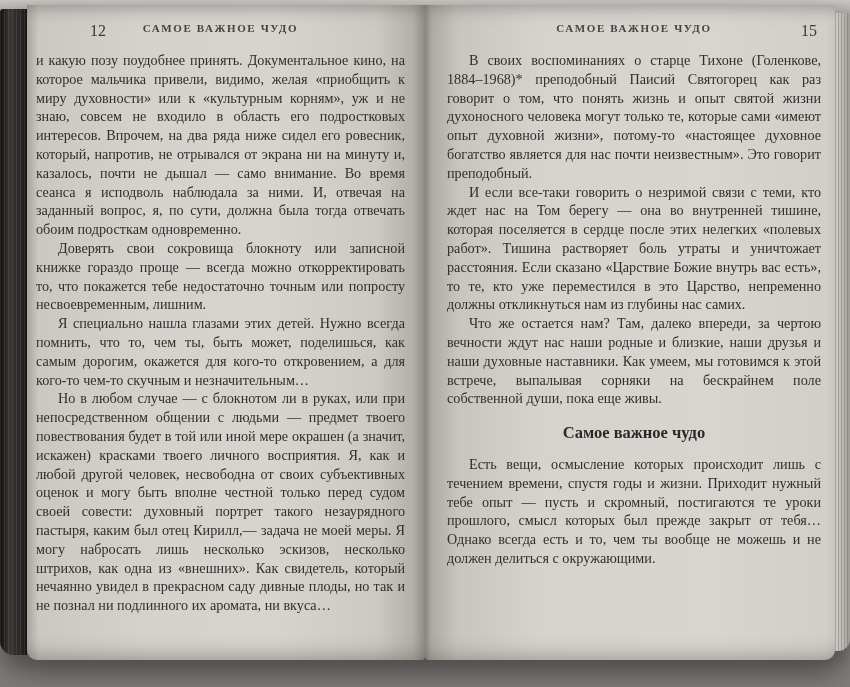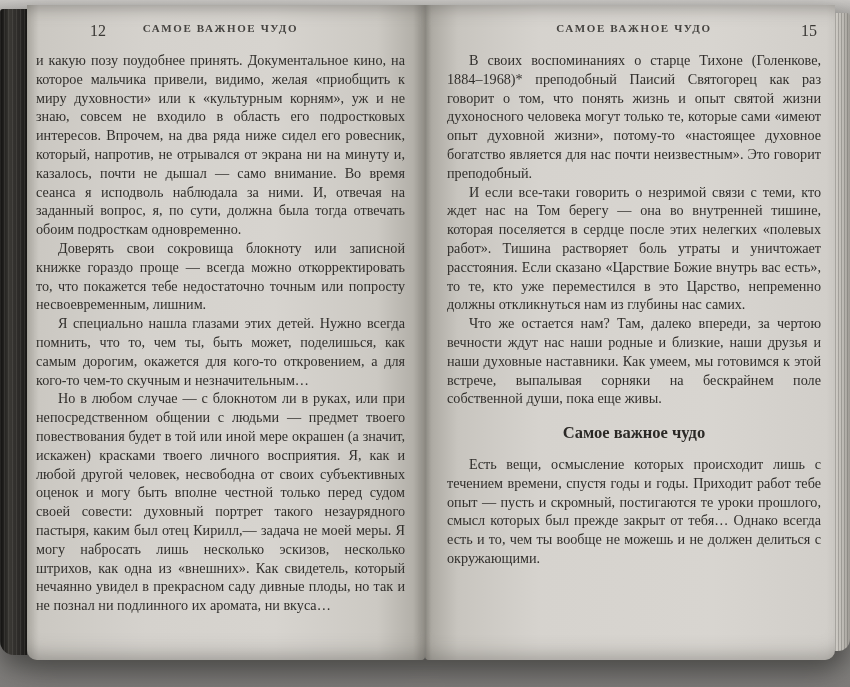--- a/index.html
+++ b/index.html
@@ -110,20 +110,20 @@
     <div class="page page-right">
       <div class="page-header">
         <span class="running-title">САМОЕ ВАЖНОЕ ЧУДО</span>
         <span class="page-num">15</span>
       </div>
       <div class="page-body">
         <p>В своих воспоминаниях о старце Тихоне (Голенкове, 1884–1968)* преподобный Паисий Святогорец как раз говорит о том, что понять жизнь и опыт святой жизни духоносного человека могут только те, которые сами «имеют опыт духовной жизни», потому-то «настоящее духовное богатство является для нас почти неизвестным». Это говорит преподобный.</p>
         <p>И если все-таки говорить о незримой связи с теми, кто ждет нас на Том берегу — она во внутренней тишине, которая поселяется в сердце после этих нелегких «полевых работ». Тишина растворяет боль утраты и уничтожает расстояния. Если сказано «Царствие Божие внутрь вас есть», то те, кто уже переместился в это Царство, непременно должны откликнуться нам из глубины нас самих.</p>
         <p>Что же остается нам? Там, далеко впереди, за чертою вечности ждут нас наши родные и близкие, наши друзья и наши духовные наставники. Как умеем, мы готовимся к этой встрече, выпалывая сорняки на бескрайнем поле собственной души, пока еще живы.</p>
         <h2 class="section-heading">Самое важное чудо</h2>
-        <p>Есть вещи, осмысление которых происходит лишь с течением времени, спустя годы и годы. Приходит работ тебе опыт — пусть и скромный, постигаются те уроки прошлого, смысл которых был прежде закрыт от тебя… Однако всегда есть и то, чем ты вообще не можешь и не должен делиться с окружающими.</p>
+        <p>Есть вещи, осмысление которых происходит лишь с течением времени, спустя годы и жизни. Приходит нужный тебе опыт — пусть и скромный, постигаются те уроки прошлого, смысл которых был прежде закрыт от тебя… Однако всегда есть и то, чем ты вообще не можешь и не должен делиться с окружающими.</p>
       </div>
     </div>
 
     <div class="edge-stack-right"></div>
 
   </div>
 </div>
 
 </body></html>

